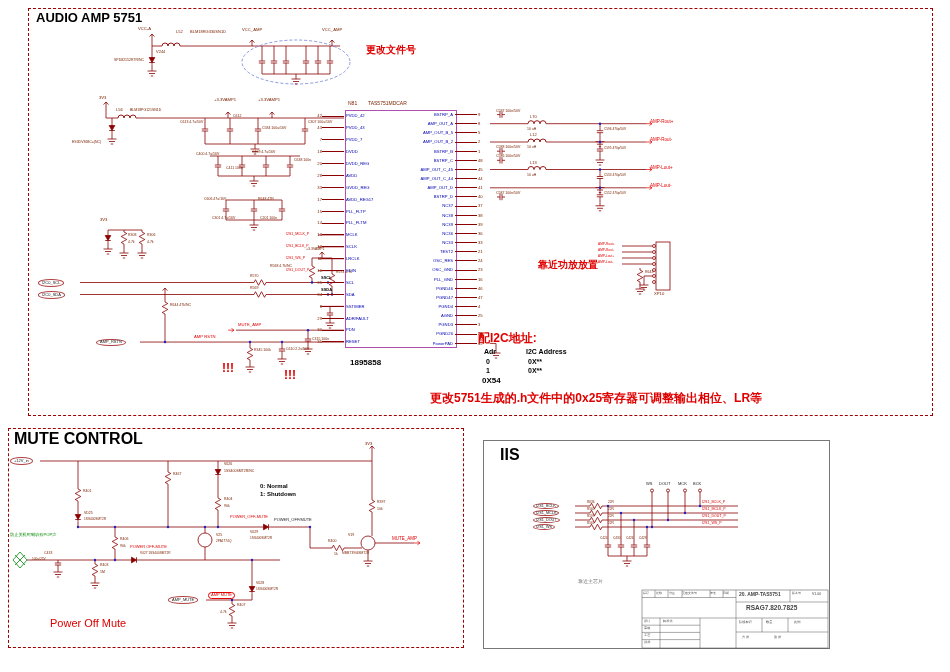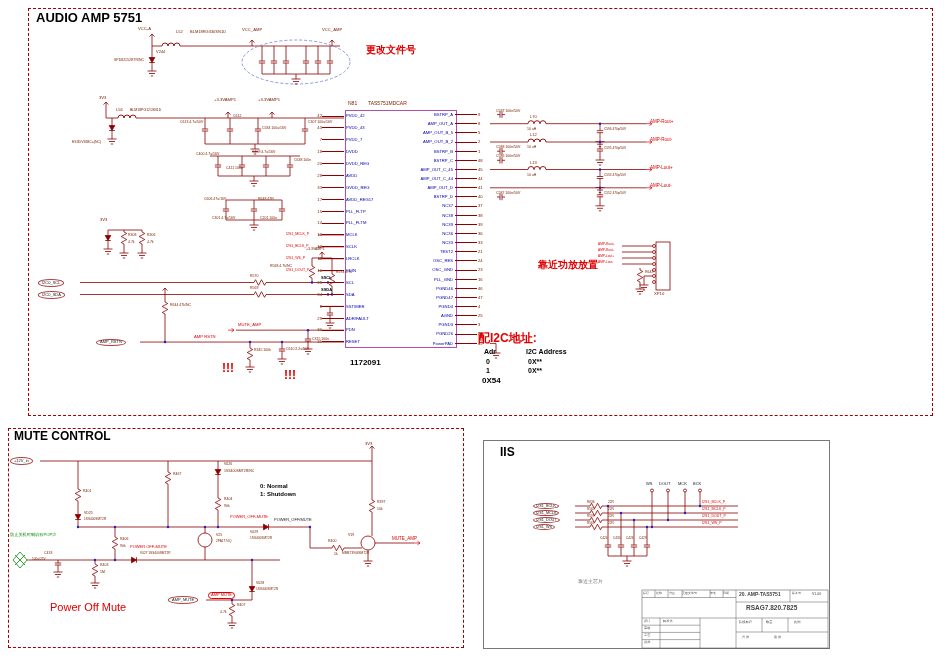--- a/index.html
+++ b/index.html
@@ -9,21 +9,21 @@
   #amp-box{left:28px;top:8px;width:905px;height:408px;border:1.5px dashed #a00000}
   #mute-box{left:8px;top:428px;width:456px;height:220px;border:1.5px dashed #a00000}
   #iis-box{left:483px;top:440px;width:347px;height:209px;border:1px solid #777}
   svg.wires{position:absolute;left:0;top:0;z-index:1}
   .lb{position:absolute;z-index:3;font-size:4.2px;line-height:1.15;color:#7c2200;white-space:nowrap}
   .tb{color:#000000}.tr{color:#e00000}.tg{color:#078a07}.tk{color:#222}.tk2{color:#444}
   .b{font-weight:bold}
   .s3{font-size:3px}.s32{font-size:3.2px}.s35{font-size:3.5px}.s4{font-size:4px}
   .s45{font-size:4.5px}.s5{font-size:5px}.s6{font-size:6px}.s65{font-size:6.5px}
   .s7{font-size:7px}.s8{font-size:8px}.s9{font-size:12px}.s10{font-size:10px}
-  .s11{font-size:11px}.s12{font-size:12px}.s13{font-size:13px}
+  .s11{font-size:11px}.s12{font-size:16px}.s13{font-size:13px}
   .oval{border:0.7px solid #b04040;border-radius:50%;padding:0.5px 3px;background:#fff}
   .rbadge{border:0.7px solid #e00000;border-radius:4px;padding:0 2px;color:#e00000}
   .ic{position:absolute;left:345px;top:110px;width:112px;height:238px;border:1px solid #b050b0;z-index:2;background:transparent}
   .pins{position:absolute;z-index:3}
   #pins-left{left:301px;top:110px;width:110px}
   #pins-right{left:397px;top:110px;width:110px}
   .prow{display:flex;align-items:center}
   .pl{height:11.9px}.pr{height:9.154px}
   .pnum{width:21px;text-align:right;font-size:4.2px;color:#7c2200;flex:none}
   .pstub{width:22px;height:0.8px;background:#8b0000;flex:none}
@@ -367,21 +367,21 @@
   <span class="lb tk s4 oval" style="left:96px;top:338.5px">AMP_RSTN</span>
   <span class="lb tr" style="left:194px;top:335px">AMP RSTN</span>
   <span class="lb s35" style="left:170px;top:303px">R644  47k/NC</span>
   <span class="lb s35" style="left:254px;top:348px">R345  100k</span>
   <span class="lb s35" style="left:286px;top:347px">C610  2.2u/50V</span>
   <span class="lb s35" style="left:312px;top:337px">C315  100n</span>
   <span class="lb tr b s9" style="left:222px;top:362px">!!!</span>
   <span class="lb tr b s9" style="left:284px;top:369px">!!!</span>
   <span class="lb s5" style="left:348px;top:101px">N81</span>
   <span class="lb s5" style="left:368px;top:101px">TAS5751MDCAR</span>
-  <span class="lb tb b s8" style="left:350px;top:358px">1172091</span>
+  <span class="lb tb b s8" style="left:350px;top:358px">1895858</span>
   <span class="lb s35" style="left:496px;top:108.5px">C597  100n/50V</span>
   <span class="lb s35" style="left:496px;top:145px">C588  100n/50V</span>
   <span class="lb s35" style="left:496px;top:154.2px">C586  100n/50V</span>
   <span class="lb s35" style="left:496px;top:190.8px">C587  100n/50V</span>
   <span class="lb s4" style="left:530px;top:115px">L70</span>
   <span class="lb s4" style="left:530px;top:133px">L12</span>
   <span class="lb s4" style="left:530px;top:161px">L13</span>
   <span class="lb s35" style="left:527px;top:127px">10 uH</span>
   <span class="lb s35" style="left:527px;top:145px">10 uH</span>
   <span class="lb s35" style="left:527px;top:173px">10 uH</span>
@@ -401,20 +401,21 @@
   <span class="lb tr s32" style="left:598px;top:261px">AMP-Lout-</span>
   <span class="lb" style="left:654px;top:292px">XP10</span>
   <span class="lb tr b s9" style="left:478px;top:332px">配I2C地址:</span>
   <span class="lb tb b s7" style="left:484px;top:348px">Adr</span>
   <span class="lb tb b s7" style="left:526px;top:348px">I2C Address</span>
   <span class="lb tb b s7" style="left:486px;top:358px">0</span>
   <span class="lb tb b s7" style="left:528px;top:358px">0X**</span>
   <span class="lb tb b s7" style="left:486px;top:367px">1</span>
   <span class="lb tb b s7" style="left:528px;top:367px">0X**</span>
   <span class="lb tb b s8" style="left:482px;top:376px">0X54</span>
+  <span class="lb tr b s9" style="left:430px;top:392px">更改5751生成的.h文件中的0x25寄存器可调整输出相位、LR等</span>
 
   <div class="ic"></div>
   <div class="pins" id="pins-left">
       <div class="prow pl">
       <span class="pnum">42</span>
       <span class="pstub"></span>
       <span class="pname">PVDD_42</span>
     </div>
       <div class="prow pl">
       <span class="pnum">43</span>
@@ -665,21 +666,21 @@
   <span class="lb s32" style="left:216px;top:540px">2PA1774Q</span>
   <span class="lb tr s4" style="left:130px;top:545px">POWER OFF-MUTE</span>
   <span class="lb s35" style="left:120px;top:537px">R406</span>
   <span class="lb s35" style="left:120px;top:544px">90k</span>
   <span class="lb s32" style="left:140px;top:552px">V027  1SS400SMT2R</span>
   <span class="lb s35" style="left:100px;top:563px">R403</span>
   <span class="lb s35" style="left:100px;top:570px">1M</span>
   <span class="lb s35" style="left:44px;top:551px">C433</span>
   <span class="lb s32" style="left:32px;top:558px">100u/25V</span>
   <span class="lb tg" style="left:10px;top:533px">防止关机时喇叭有POP声</span>
-  <span class="lb tr s11" style="left:50px;top:601px">Power Off Mute</span>
+  <span class="lb tr s11" style="left:50px;top:617px">Power Off Mute</span>
   <span class="lb tk s4 oval" style="left:168px;top:596px">AMP_MUTE</span>
   <span class="lb rbadge s4" style="left:208px;top:592px">AMP MUTE</span>
   <span class="lb s35" style="left:237px;top:603px">R407</span>
   <span class="lb s35" style="left:220px;top:610px">4.7k</span>
   <span class="lb s35" style="left:256px;top:581px">V028</span>
   <span class="lb s32" style="left:256px;top:588px">1SS400SMT2R</span>
   <span class="lb tr s45" style="left:392px;top:536px">MUTE_AMP</span>
   <span class="lb s35" style="left:348px;top:533px">V19</span>
   <span class="lb s32" style="left:342px;top:552px">MMBT3906SMT2R</span>
   <span class="lb" style="left:365px;top:442px">3V3</span>

